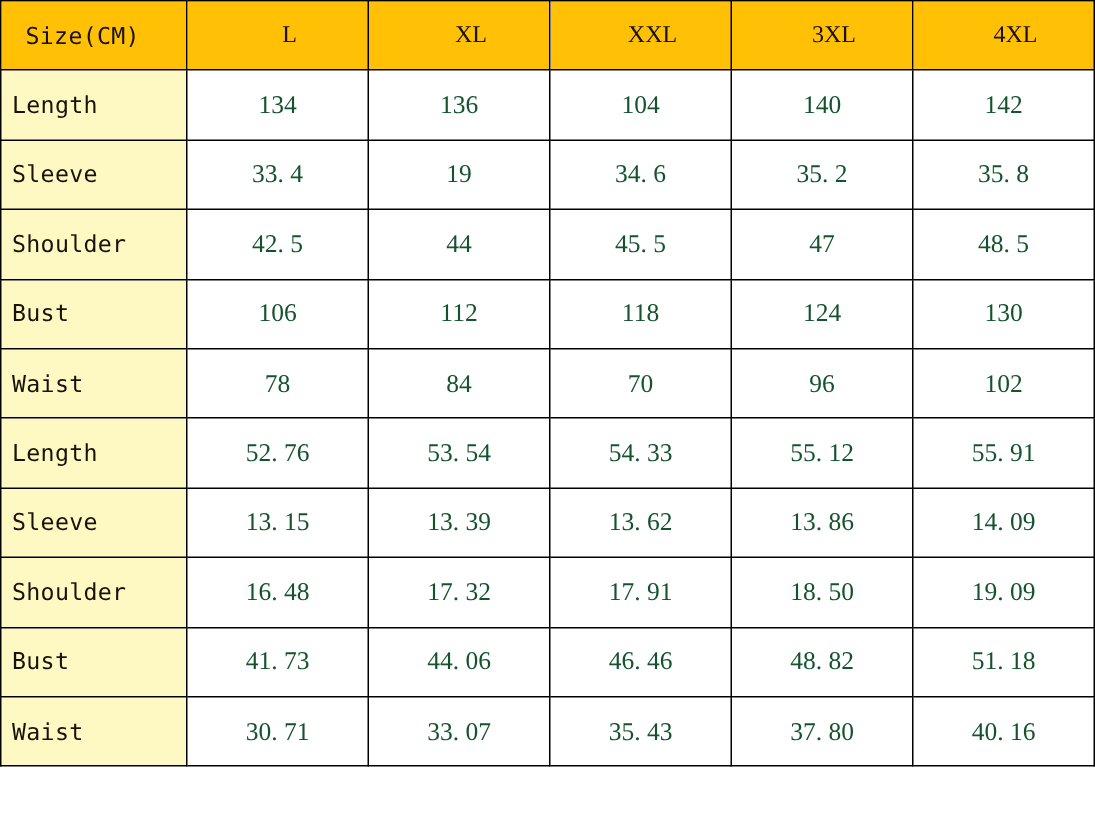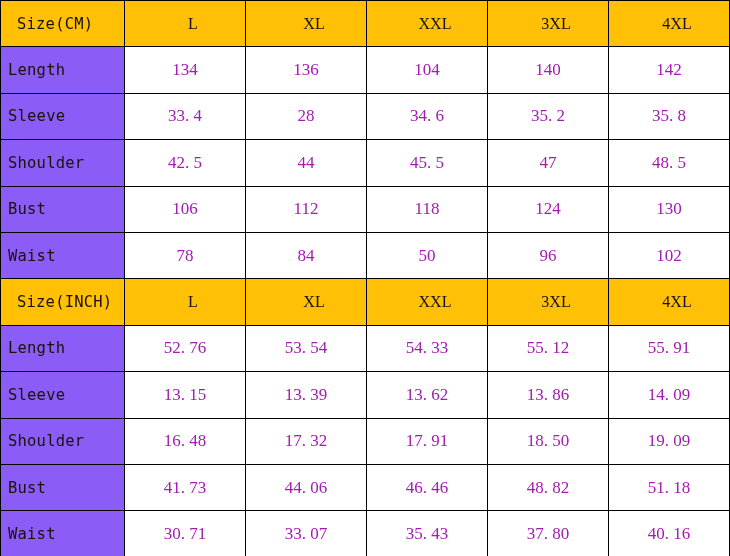--- a/index.html
+++ b/index.html
@@ -26,21 +26,21 @@
 
   .size-table td {
     border: 1px solid #000000;
     height: 46.4px;
     padding: 0;
     overflow: hidden;
   }
 
   
   td.label {
-    background: #8b5cf6;
+    background: #fef9c3;
     color: #1a1208;
     text-align: left;
     padding-left: 7px;
     font-family: "DejaVu Sans Mono", "Liberation Mono", monospace;
     font-size: 15.5px;
     letter-spacing: 0.2px;
     white-space: nowrap;
   }
 
   
@@ -50,21 +50,21 @@
   }
   tr.section-head td.data {
     color: #1a1208;
     font-family: "Liberation Serif", "DejaVu Serif", serif;
     font-size: 16px;
   }
 
   
   td.data {
     background: #ffffff;
-    color: #a21caf;
+    color: #14532d;
     text-align: center;
     font-family: "Liberation Serif", "DejaVu Serif", serif;
     font-size: 17px;
     white-space: nowrap;
   }
 </style>
 </head>
 <body>
 
 <table class="size-table">
@@ -89,21 +89,21 @@
         <td class="label">Length</td>
         <td class="data">134</td>
         <td class="data">136</td>
         <td class="data">104</td>
         <td class="data">140</td>
         <td class="data">142</td>
       </tr>
       <tr>
         <td class="label">Sleeve</td>
         <td class="data">33. 4</td>
-        <td class="data">28</td>
+        <td class="data">19</td>
         <td class="data">34. 6</td>
         <td class="data">35. 2</td>
         <td class="data">35. 8</td>
       </tr>
       <tr>
         <td class="label">Shoulder</td>
         <td class="data">42. 5</td>
         <td class="data">44</td>
         <td class="data">45. 5</td>
         <td class="data">47</td>
@@ -114,31 +114,23 @@
         <td class="data">106</td>
         <td class="data">112</td>
         <td class="data">118</td>
         <td class="data">124</td>
         <td class="data">130</td>
       </tr>
       <tr>
         <td class="label">Waist</td>
         <td class="data">78</td>
         <td class="data">84</td>
-        <td class="data">50</td>
+        <td class="data">70</td>
         <td class="data">96</td>
         <td class="data">102</td>
-      </tr>
-      <tr class="section-head">
-        <td class="label">Size(INCH)</td>
-        <td class="data">L</td>
-        <td class="data">XL</td>
-        <td class="data">XXL</td>
-        <td class="data">3XL</td>
-        <td class="data">4XL</td>
       </tr>
       <tr>
         <td class="label">Length</td>
         <td class="data">52. 76</td>
         <td class="data">53. 54</td>
         <td class="data">54. 33</td>
         <td class="data">55. 12</td>
         <td class="data">55. 91</td>
       </tr>
       <tr>

